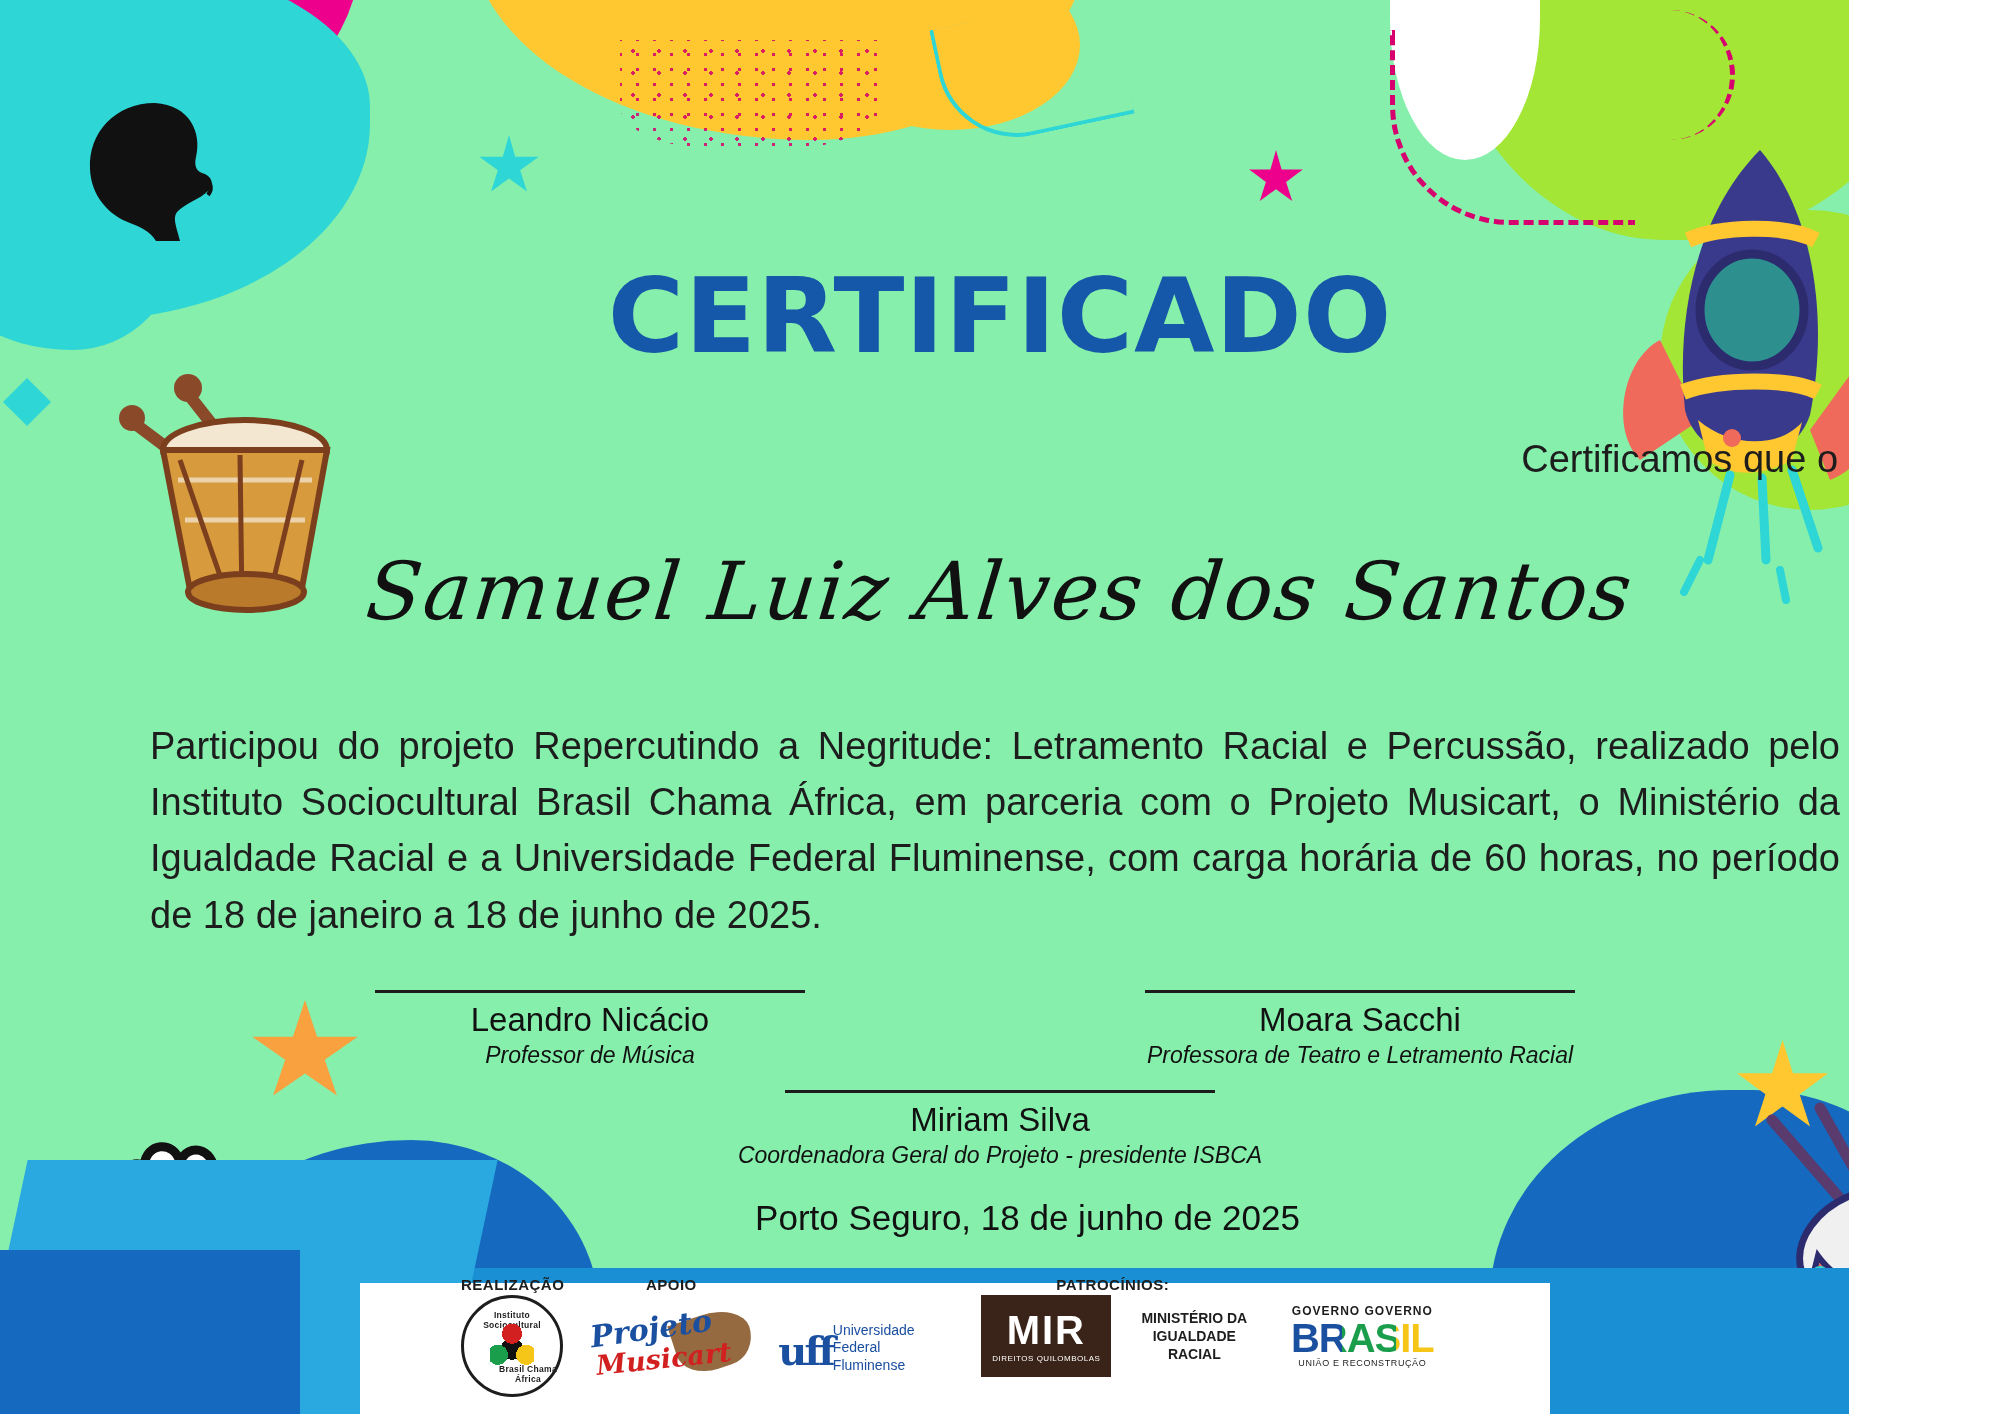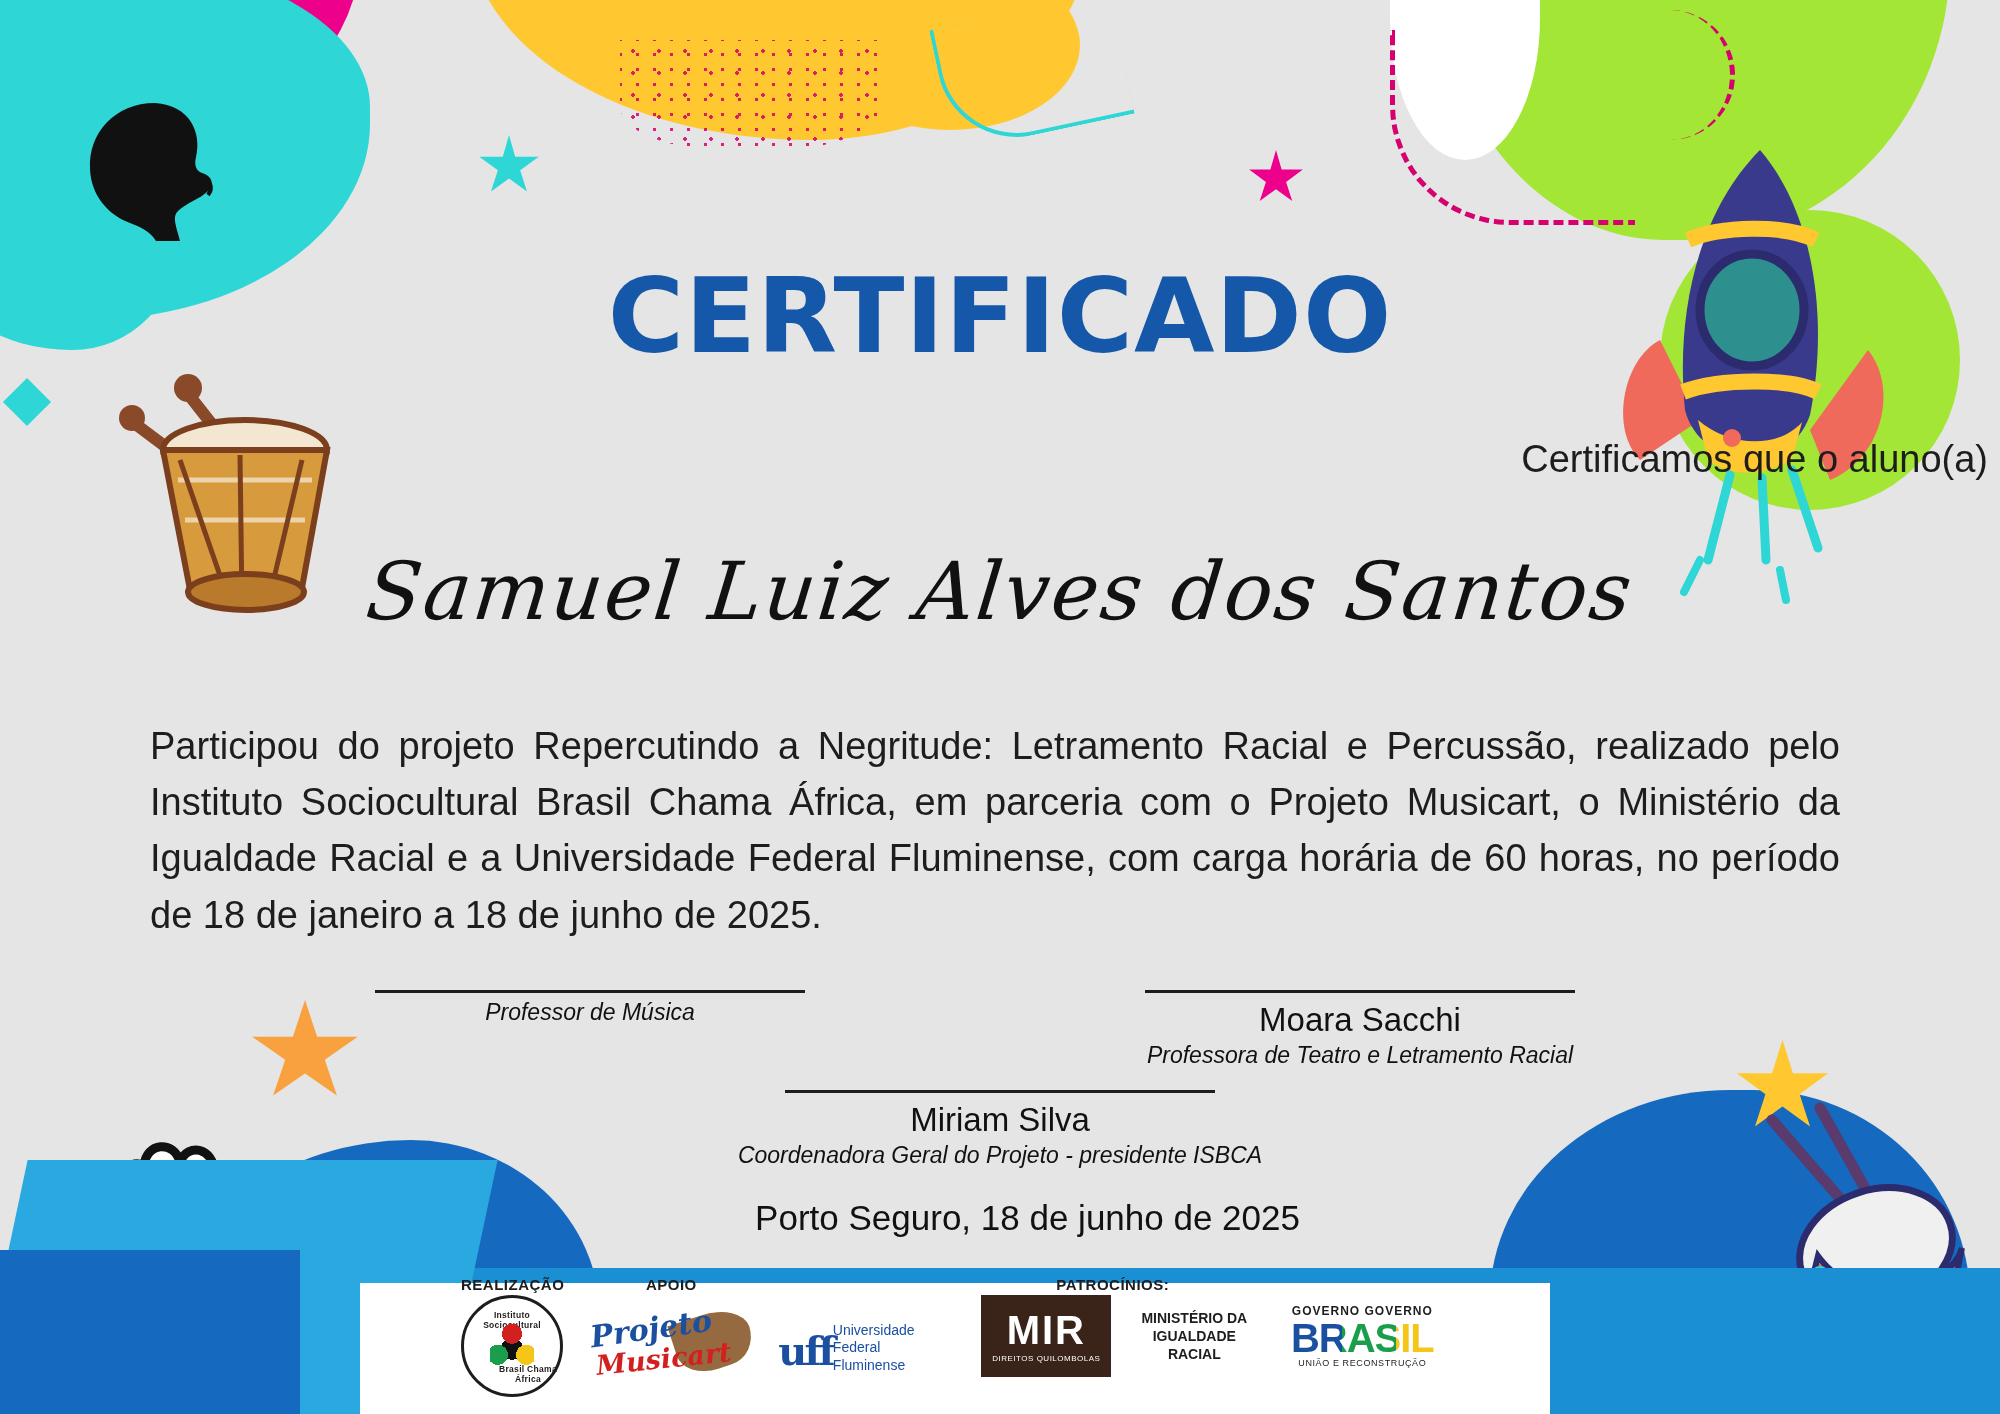--- a/index.html
+++ b/index.html
@@ -10,23 +10,23 @@
   body {
     width: 2000px;
     height: 1414px;
     overflow: hidden;
     font-family: "Liberation Sans", sans-serif;
     position: relative;
   }
 
   .certificate {
     position: relative;
-    width: 2000px;
+    width: 1849px;
     height: 1414px;
-    background: #e5e5e5;
+    background: #86efac;
     overflow: hidden;
   }
 
   
   .deco { position: absolute; pointer-events: none; }
 
   
   .blob-magenta {
     left: -120px; top: -150px;
     width: 480px; height: 300px;
@@ -440,20 +440,21 @@
 
   <div class="content">
 
     <div class="title">CERTIFICADO</div>
     <div class="subtitle">Certificamos que o aluno(a)</div>
     <div class="student-name">Samuel Luiz Alves dos Santos</div>
     <div class="body-text">Participou do projeto Repercutindo a Negritude: Letramento Racial e Percussão, realizado pelo Instituto Sociocultural Brasil Chama África, em parceria com o Projeto Musicart, o Ministério da Igualdade Racial e a Universidade Federal Fluminense, com carga horária de 60 horas, no período de 18 de janeiro a 18 de junho de 2025.</div>
 
     <div class="sig-block sig-left">
       <div class="sig-line"></div>
+      <div class="sig-name">Leandro Nicácio</div>
       <div class="sig-role">Professor de Música</div>
     </div>
 
     <div class="sig-block sig-right">
       <div class="sig-line"></div>
       <div class="sig-name">Moara Sacchi</div>
       <div class="sig-role">Professora de Teatro e  Letramento Racial</div>
     </div>
 
     <div class="sig-block sig-center">

